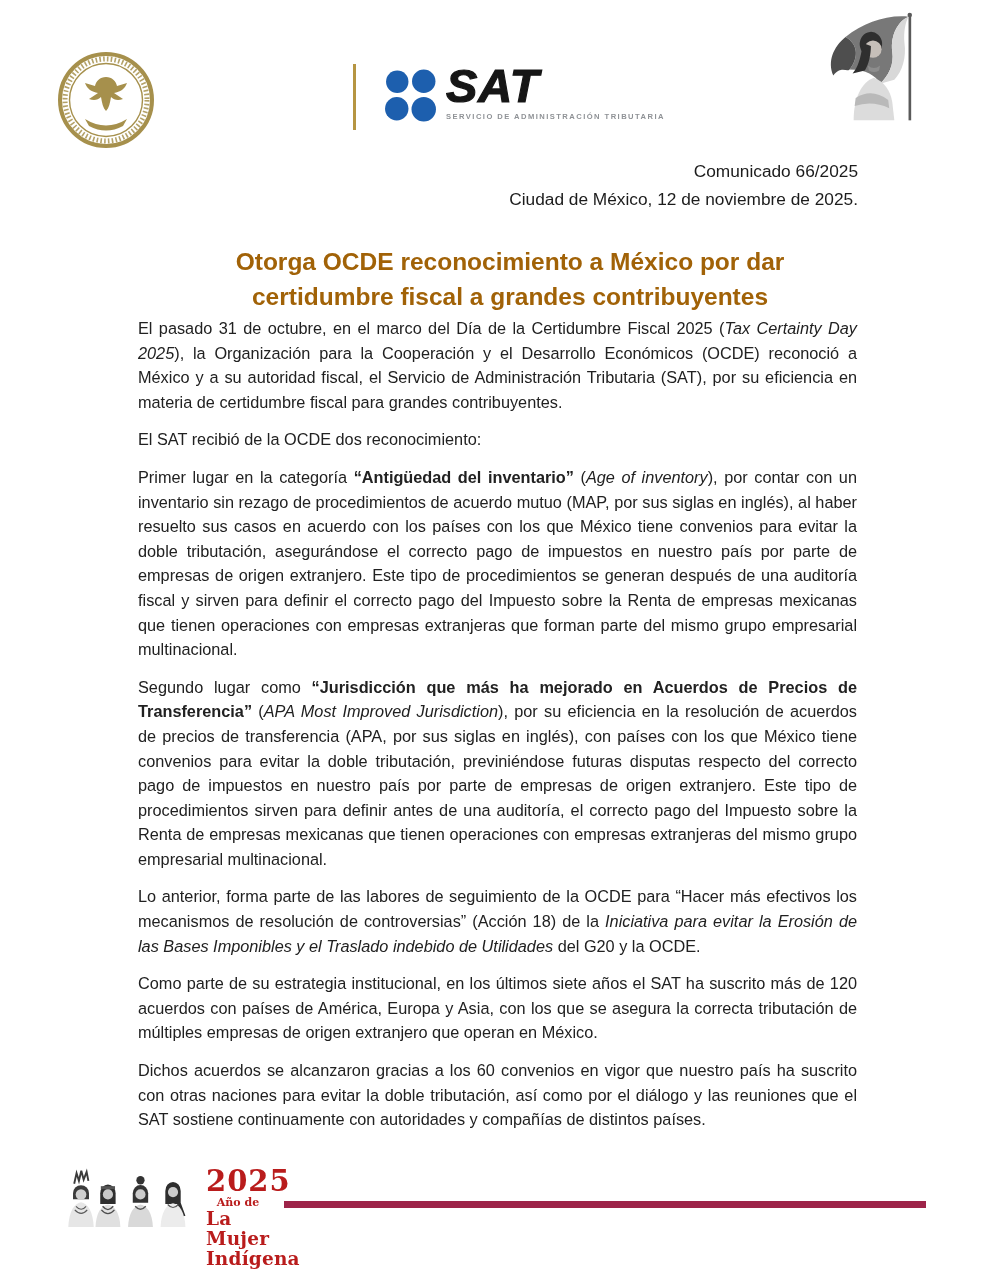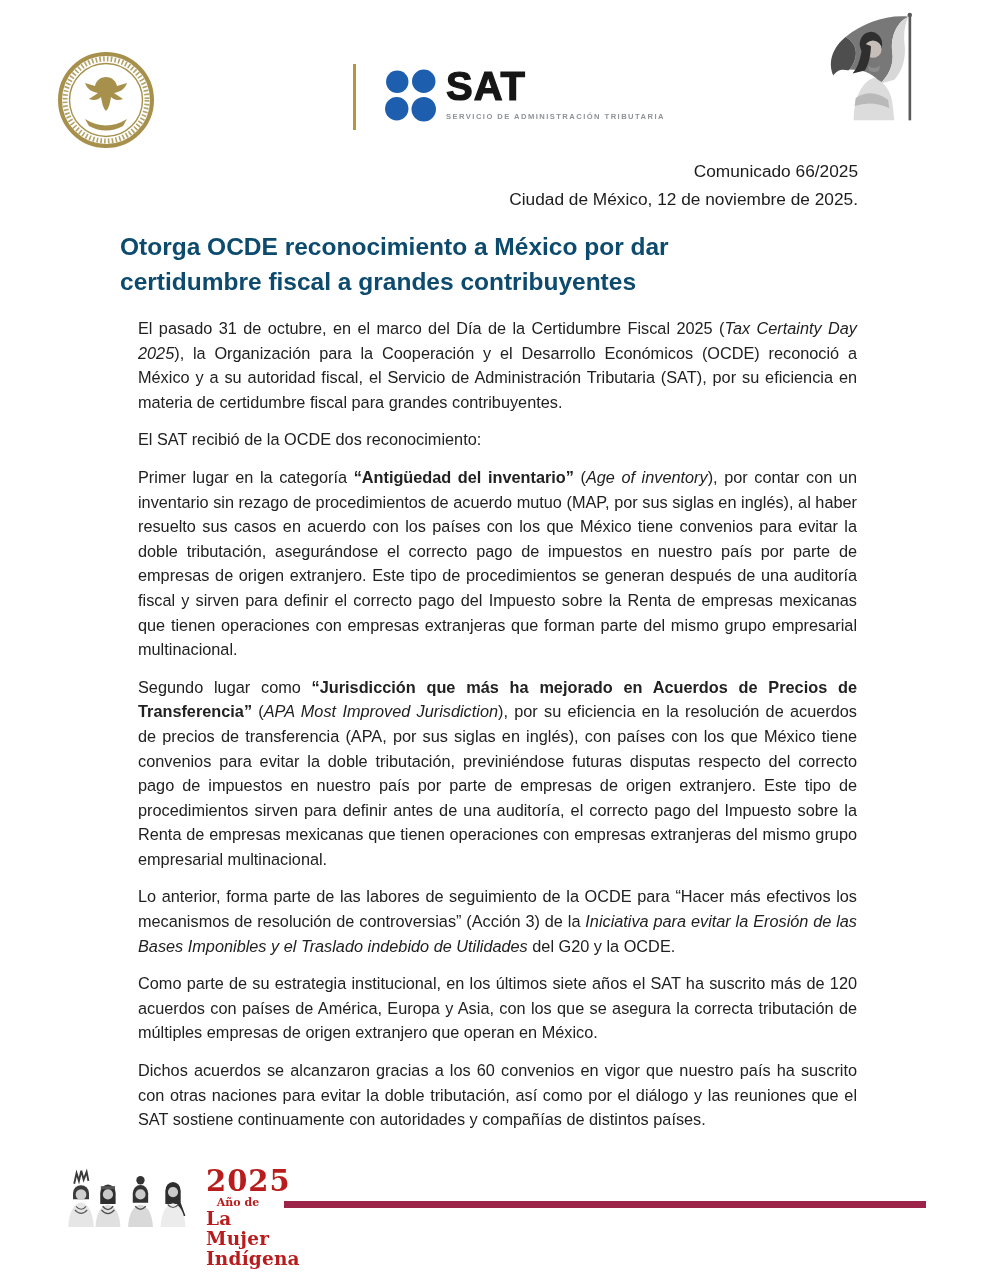--- a/index.html
+++ b/index.html
@@ -17,36 +17,36 @@
   }
   .hacienda-tagline{
     margin-top:4px;font-size:11px;font-weight:700;color:#54222E;letter-spacing:0;
     white-space:nowrap;
   }
   .logo-divider{position:absolute;left:353px;top:64px;width:2.5px;height:66px;background:#B69542;}
   .sat-block{position:absolute;left:383px;top:66px;display:flex;align-items:flex-start;}
   .sat-dots{width:55px;height:55px;margin-top:2px;}
   .sat-text{margin-left:8px;}
   .sat-word{
-    font-size:40px;font-weight:700;color:#161616;line-height:40px;letter-spacing:1px;
+    font-size:47px;font-weight:700;color:#161616;line-height:40px;letter-spacing:1px;font-style:italic;
     -webkit-text-stroke:1.2px #161616;
   }
   .sat-tagline{
     margin-top:6px;font-size:7.6px;font-weight:700;color:#8F9296;letter-spacing:1.45px;
     white-space:nowrap;
   }
   .flag-illustration{position:absolute;left:815px;top:12px;width:122px;height:115px;}
   
   .meta{
     position:absolute;right:131px;top:158px;text-align:right;
     font-size:17.3px;line-height:27.5px;color:#1c1c1c;
   }
   .title{
-    position:absolute;left:120px;top:230px;width:750px;margin:0;
-    font-size:24.5px;font-weight:700;line-height:34.5px;color:#0c4a6e;
+    position:absolute;left:120px;top:230px;width:750px;margin:15px;
+    text-align:center;font-size:24.5px;font-weight:700;line-height:34.5px;color:#a16207;
   }
   
   .body-text{
     position:absolute;left:138px;top:316px;width:719px;
     font-size:16.3px;line-height:24.6px;text-align:justify;color:#212121;
   }
   .body-text p{margin:0 0 13px 0;}
   .body-text b{font-weight:700;}
   .body-text i{font-style:italic;}
   
@@ -122,21 +122,21 @@
   <h1 class="title">
     <span>Otorga OCDE reconocimiento a México por dar</span><br>
     <span>certidumbre fiscal a grandes contribuyentes</span>
   </h1>
 
   <main class="body-text">
     <p><span>El pasado 31 de octubre, en el marco del Día de la Certidumbre Fiscal 2025 (</span><i>Tax Certainty Day 2025</i><span>), la Organización para la Cooperación y el Desarrollo Económicos (OCDE) reconoció a México y a su autoridad fiscal, el Servicio de Administración Tributaria (SAT), por su eficiencia en materia de certidumbre fiscal para grandes contribuyentes.</span></p>
     <p><span>El SAT recibió de la OCDE dos reconocimiento:</span></p>
     <p><span>Primer lugar en la categoría </span><b>“Antigüedad del inventario”</b><span> (</span><i>Age of inventory</i><span>), por contar con un inventario sin rezago de procedimientos de acuerdo mutuo (MAP, por sus siglas en inglés), al haber resuelto sus casos en acuerdo con los países con los que México tiene convenios para evitar la doble tributación, asegurándose el correcto pago de impuestos en nuestro país por parte de empresas de origen extranjero. Este tipo de procedimientos se generan después de una auditoría fiscal y sirven para definir el correcto pago del Impuesto sobre la Renta de empresas mexicanas que tienen operaciones con empresas extranjeras que forman parte del mismo grupo empresarial multinacional.</span></p>
     <p><span>Segundo lugar como </span><b>“Jurisdicción que más ha mejorado en Acuerdos de Precios de Transferencia”</b><span> (</span><i>APA Most Improved Jurisdiction</i><span>), por su eficiencia en la resolución de acuerdos de precios de transferencia (APA, por sus siglas en inglés), con países con los que México tiene convenios para evitar la doble tributación, previniéndose futuras disputas respecto del correcto pago de impuestos en nuestro país por parte de empresas de origen extranjero. Este tipo de procedimientos sirven para definir antes de una auditoría, el correcto pago del Impuesto sobre la Renta de empresas mexicanas que tienen operaciones con empresas extranjeras del mismo grupo empresarial multinacional.</span></p>
-    <p><span>Lo anterior, forma parte de las labores de seguimiento de la OCDE para “Hacer más efectivos los mecanismos de resolución de controversias” (Acción 3) de la </span><i>Iniciativa para evitar la Erosión de las Bases Imponibles y el Traslado indebido de Utilidades</i><span> del G20 y la OCDE.</span></p>
+    <p><span>Lo anterior, forma parte de las labores de seguimiento de la OCDE para “Hacer más efectivos los mecanismos de resolución de controversias” (Acción 18) de la </span><i>Iniciativa para evitar la Erosión de las Bases Imponibles y el Traslado indebido de Utilidades</i><span> del G20 y la OCDE.</span></p>
     <p><span>Como parte de su estrategia institucional, en los últimos siete años el SAT ha suscrito más de 120 acuerdos con países de América, Europa y Asia, con los que se asegura la correcta tributación de múltiples empresas de origen extranjero que operan en México.</span></p>
     <p><span>Dichos acuerdos se alcanzaron gracias a los 60 convenios en vigor que nuestro país ha suscrito con otras naciones para evitar la doble tributación, así como por el diálogo y las reuniones que el SAT sostiene continuamente con autoridades y compañías de distintos países.</span></p>
   </main>
 
   <footer>
     <div class="women-illustration">
       <svg viewBox="0 0 240 100" width="100%" height="100%" aria-hidden="true">
         <g>
           <path d="M24 26 l4 -18 4 13 4 -17 4 15 5 -13 3 15" fill="none" stroke="#3b3b3b" stroke-width="3.2"></path>
           <path d="M22 42 a13.5 13.5 0 0 1 27 0 v10 h-27 z" fill="#3b3b3b"></path>

